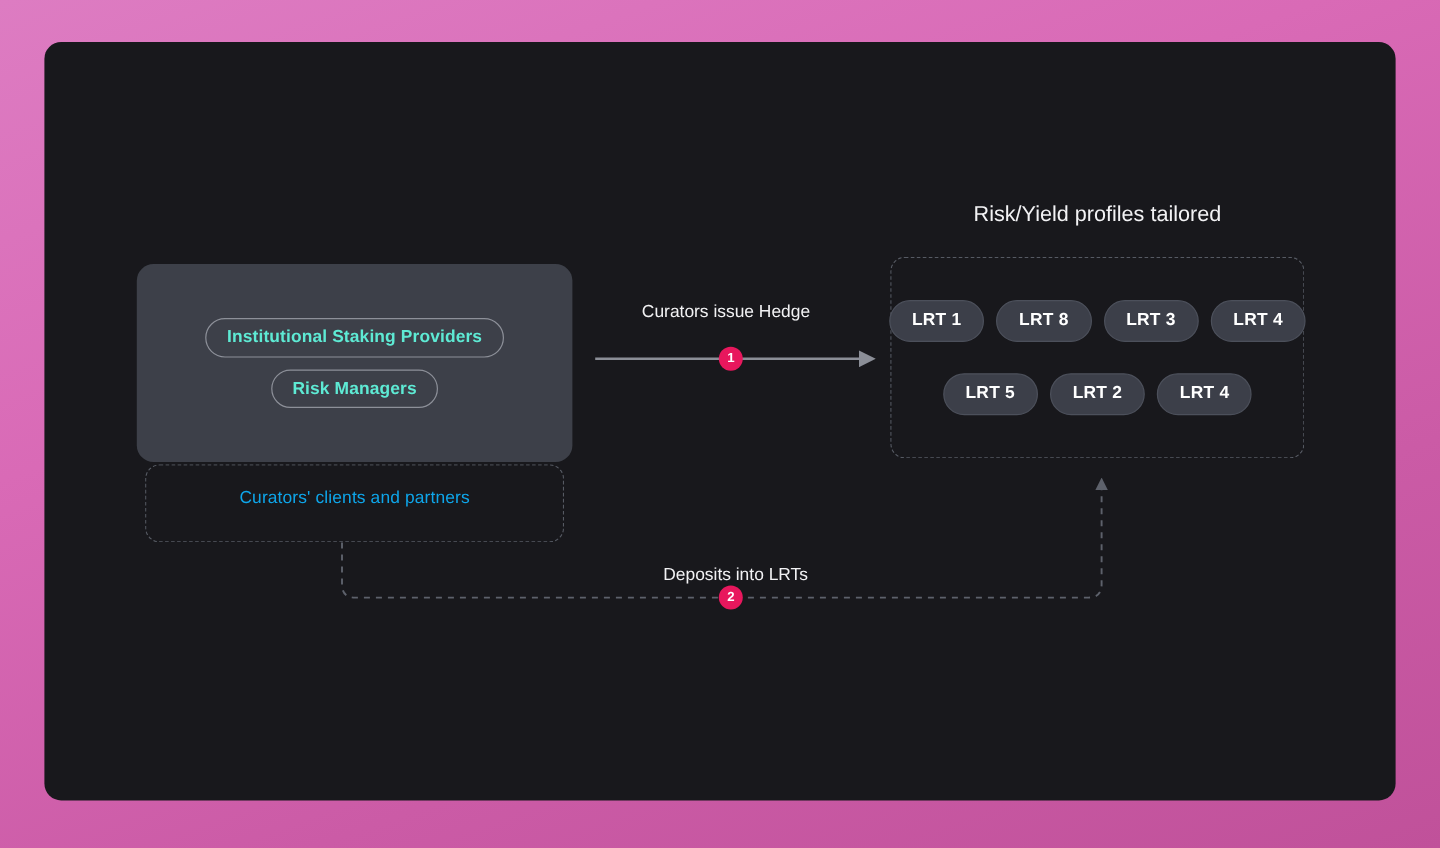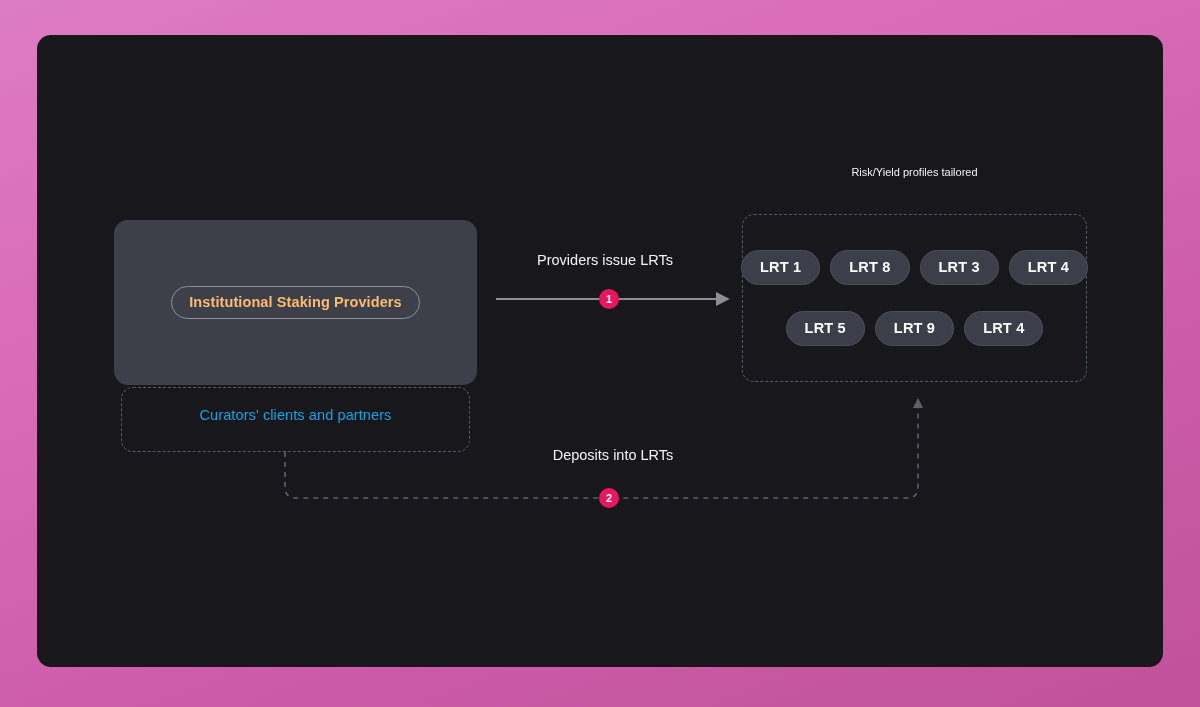--- a/index.html
+++ b/index.html
@@ -69,21 +69,21 @@
   }
   .pill-row {
     display: flex;
     gap: 10px;
     justify-content: center;
     width: 100%;
   }
   .pill-outline {
     border: 1px solid #8d9099;
     border-radius: 999px;
-    color: #fdba74;
+    color: #5eead4;
     font-size: 14.5px;
     font-weight: bold;
     letter-spacing: .1px;
     padding: 7px 17px;
     white-space: nowrap;
     background: transparent;
     line-height: 1.15;
   }
 
   
@@ -110,32 +110,32 @@
     line-height: 1.15;
   }
 
   
   #risk-yield-caption {
     position: absolute;
     left: 705px; top: 130px;
     width: 345px;
     text-align: center;
     color: #f2f2f4;
-    font-size: 11px;
+    font-size: 18px;
     line-height: 1.45;
   }
   .flow-label {
     position: absolute;
     color: #f2f2f4;
     font-size: 14.5px;
     text-align: center;
     white-space: nowrap;
   }
   #label-issue { left: 468px; top: 217px; width: 200px; }
-  #label-deposits { left: 476px; top: 412px; width: 200px; }
+  #label-deposits { left: 476px; top: 436px; width: 200px; }
 
   
   .step-badge {
     position: absolute;
     width: 20px; height: 20px;
     border-radius: 50%;
     background: #e8175d;
     color: #ffffff;
     font-size: 11px;
     font-weight: bold;
@@ -168,40 +168,43 @@
       <path d="M 248 417 L 248 452 Q 248 463 259 463 L 870 463 Q 881 463 881 452 L 881 365" fill="none" stroke="#5d616b" stroke-width="1.6" stroke-dasharray="5 5" marker-end="url(#arrow-dashed)"></path>
     </svg>
 
     <div id="clients-dashed" class="dashed-box"></div>
     <div id="clients-label">Curators' clients and partners</div>
 
     <div id="curators-panel">
       <div class="pill-row">
         <span class="pill-outline">Institutional Staking Providers</span>
       </div>
+      <div class="pill-row">
+        <span class="pill-outline">Risk Managers</span>
+      </div>
     </div>
 
     <div id="risk-yield-caption">
       <div>Risk/Yield profiles tailored</div>
     </div>
 
     <div id="lrt-dashed" class="dashed-box">
       <div class="pill-row">
         <span class="pill-solid">LRT 1</span>
         <span class="pill-solid">LRT 8</span>
         <span class="pill-solid">LRT 3</span>
         <span class="pill-solid">LRT 4</span>
       </div>
       <div class="pill-row">
         <span class="pill-solid">LRT 5</span>
-        <span class="pill-solid">LRT 9</span>
+        <span class="pill-solid">LRT 2</span>
         <span class="pill-solid">LRT 4</span>
       </div>
     </div>
 
-    <div id="label-issue" class="flow-label">Providers issue LRTs</div>
+    <div id="label-issue" class="flow-label">Curators issue Hedge</div>
     <div id="label-deposits" class="flow-label">Deposits into LRTs</div>
 
     <div id="badge-1" class="step-badge">1</div>
     <div id="badge-2" class="step-badge">2</div>
 
   </div>
 </div>
 
 </body></html>

